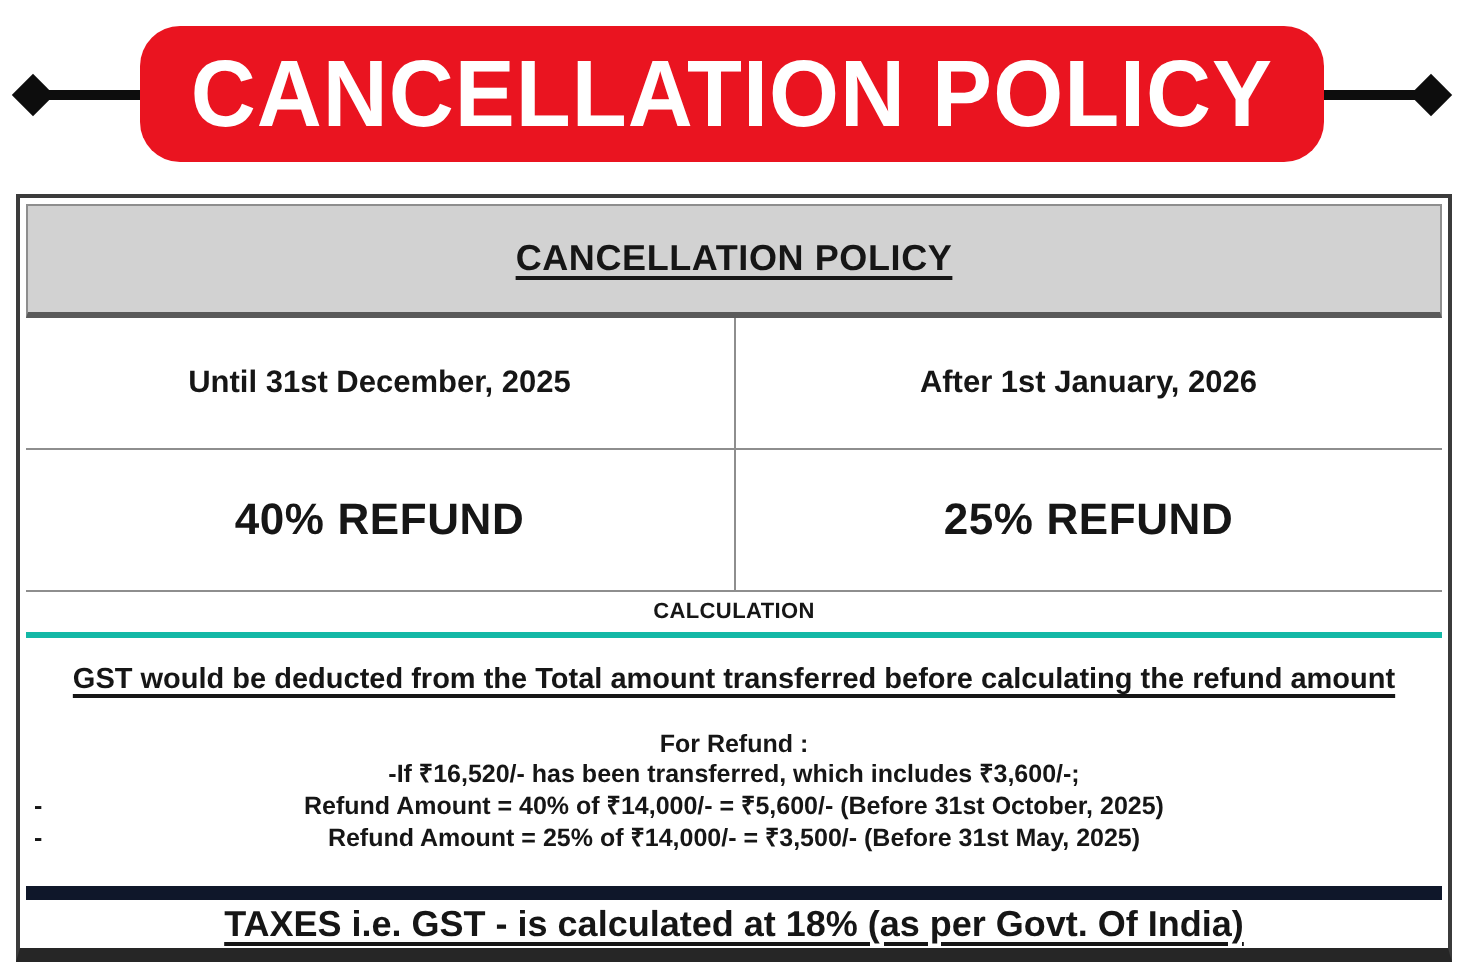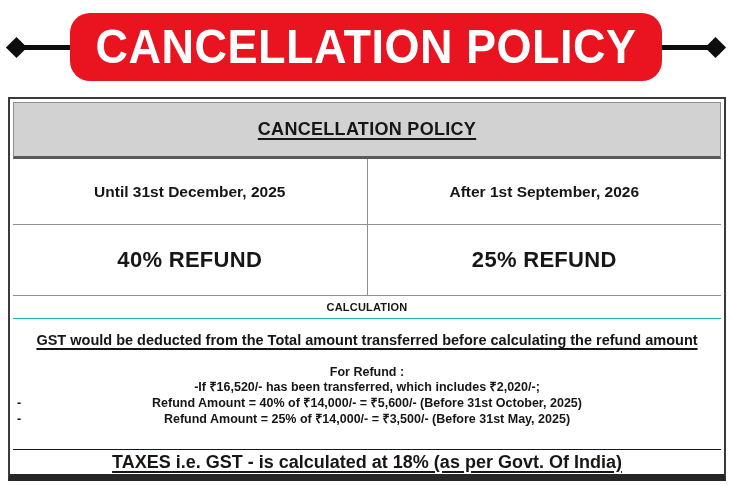--- a/index.html
+++ b/index.html
@@ -26,25 +26,25 @@
                height:57px; display:flex; align-items:center; justify-content:center; }
   .table-title { font-size:18px; font-weight:bold; text-decoration:underline;
                  text-decoration-thickness:2px; text-underline-offset:3px; letter-spacing:0.3px; }
   .cols { display:flex; border-bottom:1px solid #8e8e8e; }
   .cell { flex:1; display:flex; align-items:center; justify-content:center; text-align:right; }
   .cell + .cell { border-left:1px solid #8e8e8e; }
   .row-dates { height:66px; }
   .row-dates .cell { font-size:15.5px; font-weight:bold; }
   .row-refund { height:71px; }
   .row-refund .cell { font-size:22px; font-weight:bold; letter-spacing:0.3px; }
-  .row-calc-label { height:23px; border-bottom:1px solid #14b8a6;
+  .row-calc-label { height:23px; border-bottom:3px solid #14b8a6;
                     display:flex; align-items:center; justify-content:center; }
   .calc-label { font-size:11px; font-weight:bold; letter-spacing:0.2px; }
 
-  .calc-body { position:relative; height:131px; border-bottom:1px solid #0f172a; padding-top:13px; }
+  .calc-body { position:relative; height:131px; border-bottom:7px solid #0f172a; padding-top:13px; }
   .gst-note { text-align:center; font-size:14.5px; font-weight:bold;
               text-decoration:underline; text-decoration-thickness:1.5px; text-underline-offset:3px;
               padding:0 10px; }
   .example-heading { text-align:center; font-size:12.5px; font-weight:bold; margin-top:17px; }
   .example-line { position:relative; text-align:center; font-size:12.5px; font-weight:bold;
                   line-height:16px; }
   .example-bullet { position:absolute; left:4px; top:0; font-size:12.5px; font-weight:bold; }
 
   .row-taxes { height:24px; display:flex; align-items:center; justify-content:center; }
   .taxes-note { font-size:18px; font-weight:bold; text-decoration:underline;
@@ -63,38 +63,38 @@
 </div>
 
 <div class="policy-table">
 
   <div class="title-row" style="background: rgb(210, 210, 210);">
     <span class="table-title">CANCELLATION POLICY</span>
   </div>
 
   <div class="cols row-dates">
     <div class="cell">Until 31st December, 2025</div>
-    <div class="cell">After 1st September, 2026</div>
+    <div class="cell">After 1st January, 2026</div>
   </div>
 
   <div class="cols row-refund">
     <div class="cell">40% REFUND</div>
     <div class="cell">25% REFUND</div>
   </div>
 
   <div class="row-calc-label">
     <span class="calc-label">CALCULATION</span>
   </div>
 
   <div class="calc-body">
     <div class="gst-note">GST would be deducted from the Total amount transferred before calculating the refund amount</div>
     <div class="example-heading">For Refund :</div>
     <div class="example-line">
       <span class="example-bullet"></span>
-      <span>-If ₹16,520/- has been transferred, which includes ₹2,020/-;</span>
+      <span>-If ₹16,520/- has been transferred, which includes ₹3,600/-;</span>
     </div>
     <div class="example-line">
       <span class="example-bullet">-</span>
       <span>Refund Amount = 40% of ₹14,000/- = ₹5,600/- (Before 31st October, 2025)</span>
     </div>
     <div class="example-line">
       <span class="example-bullet">-</span>
       <span>Refund Amount = 25% of ₹14,000/- = ₹3,500/- (Before 31st May, 2025)</span>
     </div>
   </div>

